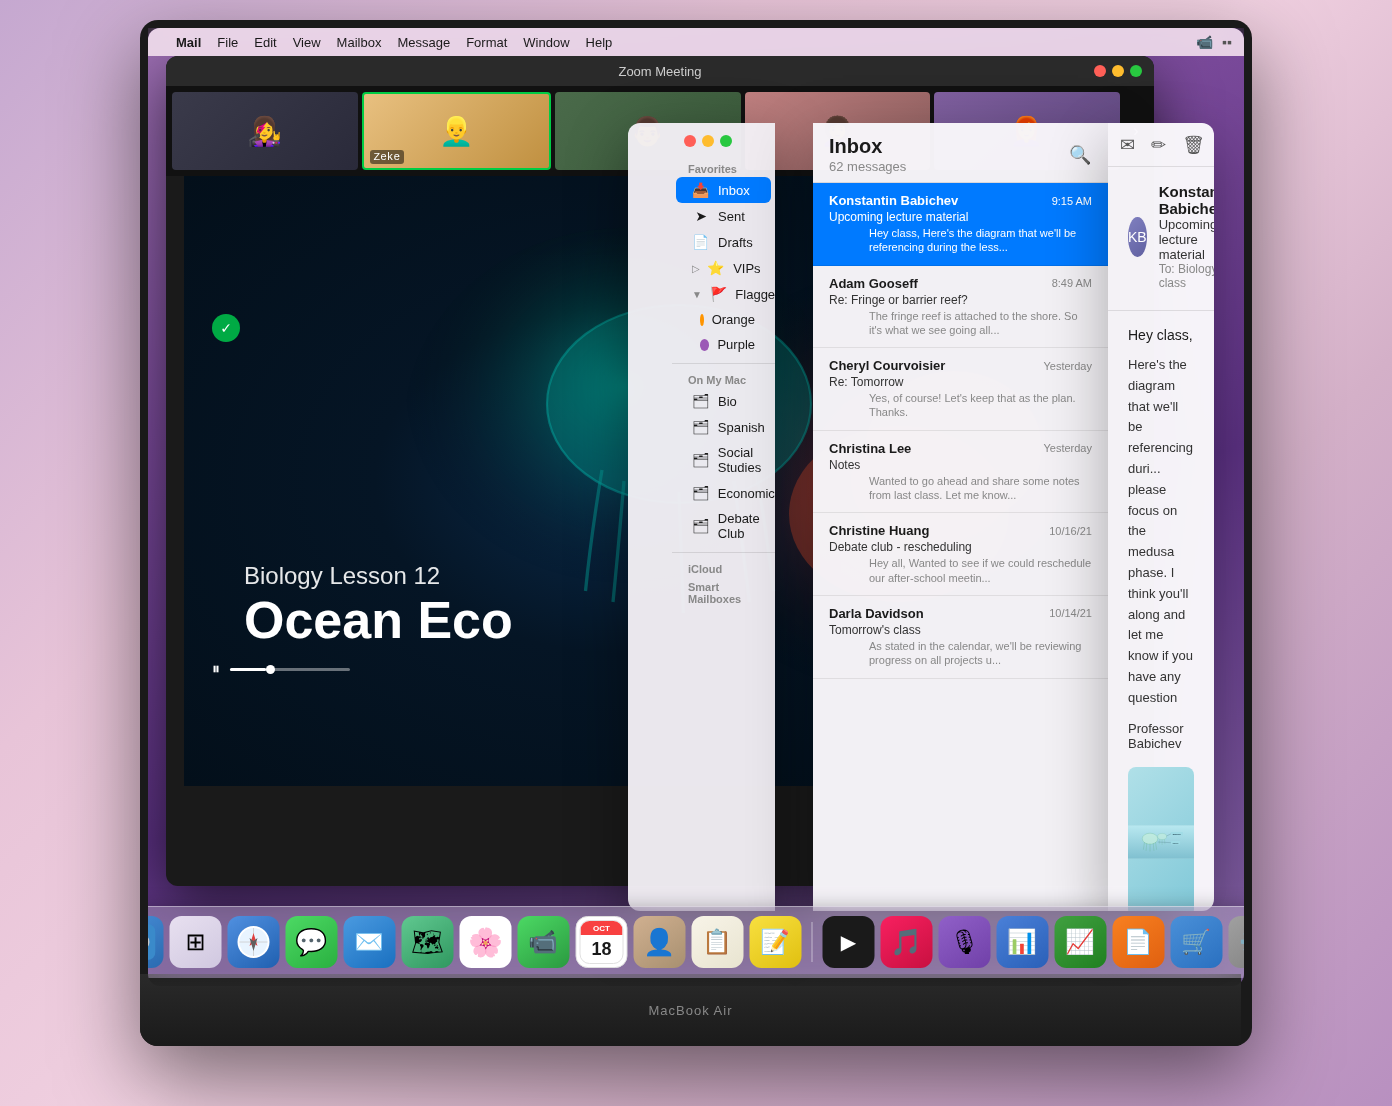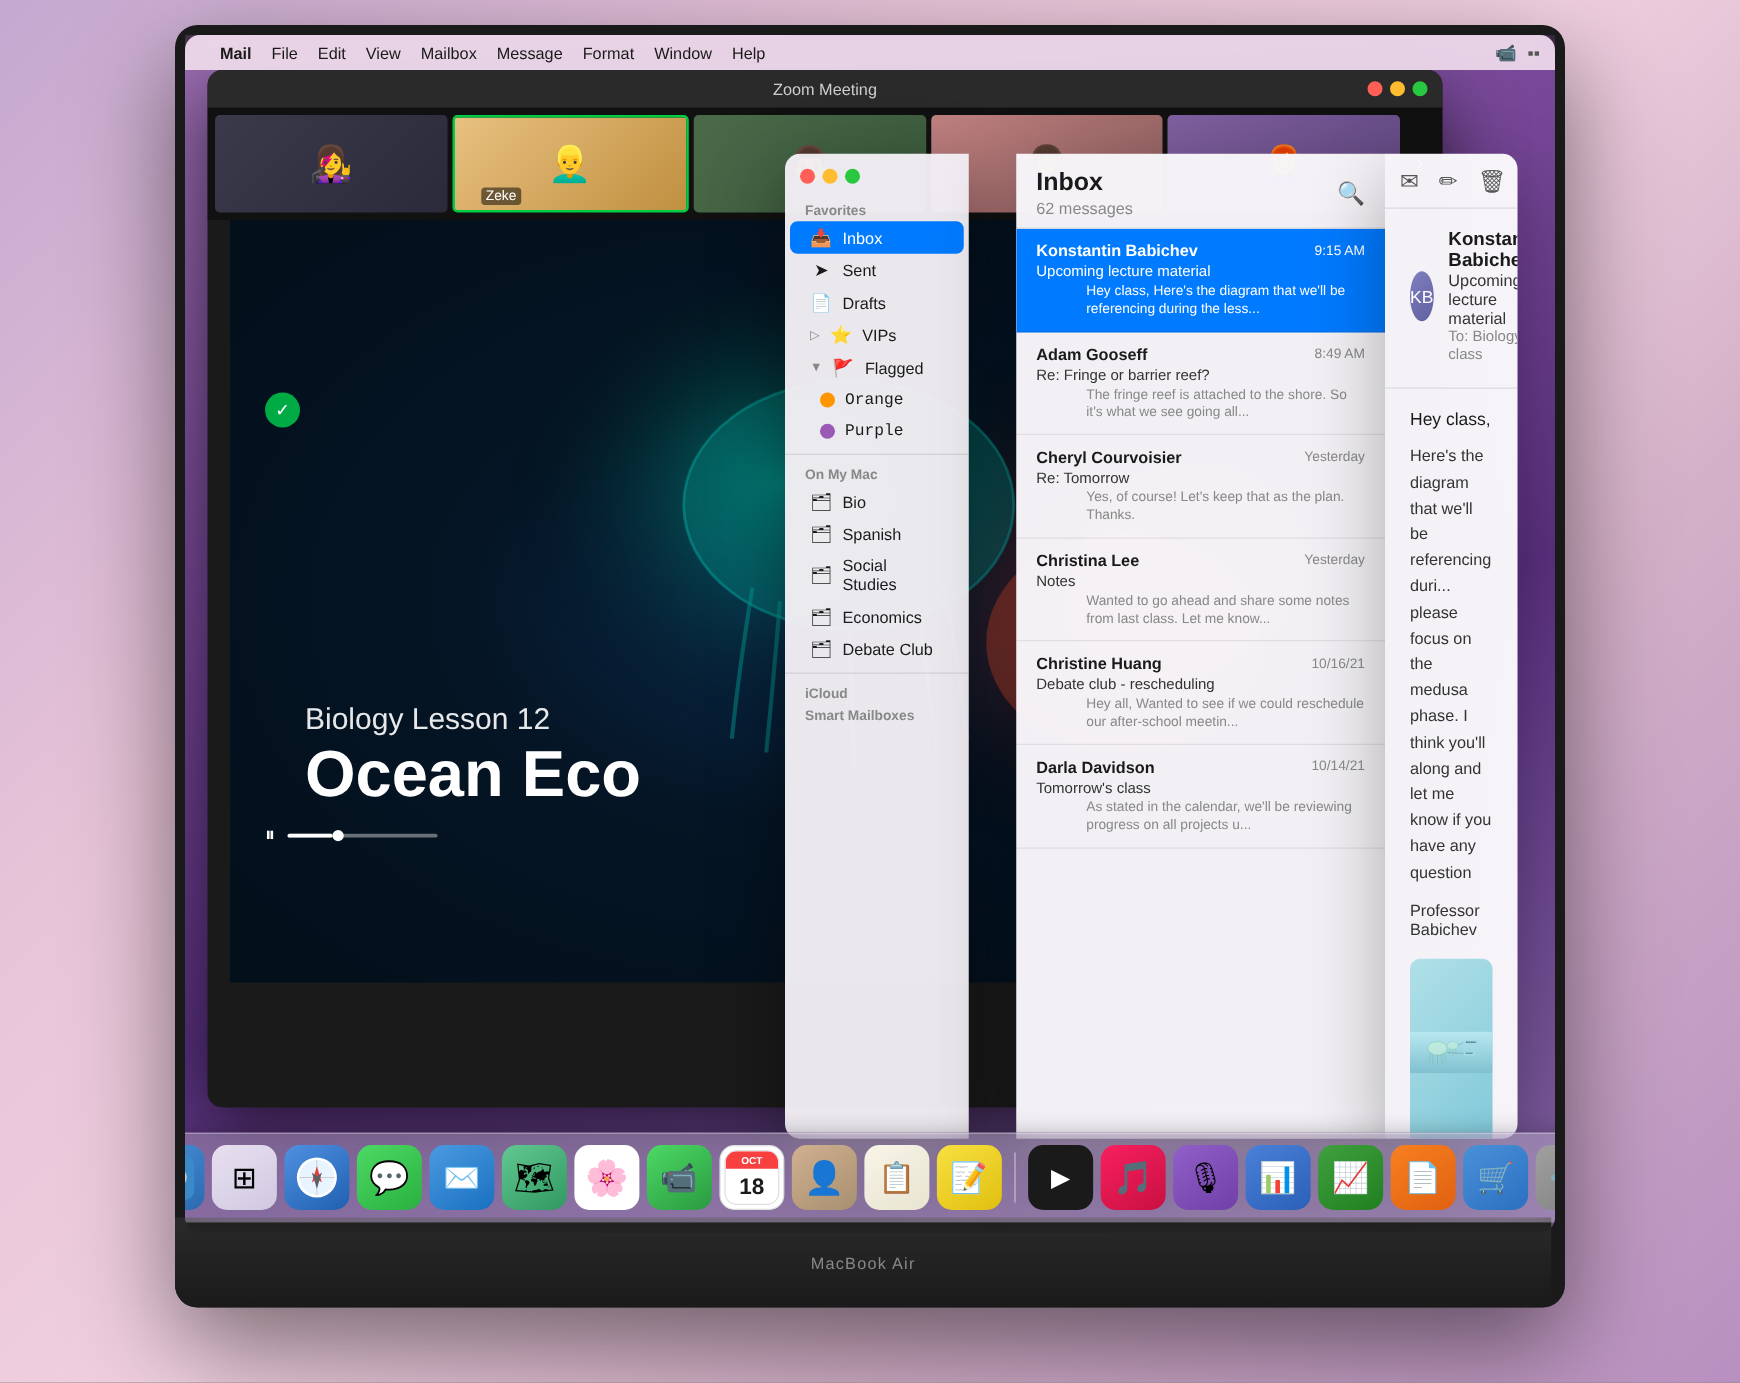--- a/index.html
+++ b/index.html
@@ -167,26 +167,27 @@
       background: #2a2a2a;
     }
 
     .video-thumb.active {
       border: 2px solid #00cc44;
     }
 
     .thumb-label {
       position: absolute;
       bottom: 4px;
-      left: 21px;
+      left: 6px;
       color: white;
       font-size: 11px;
       background: rgba(0,0,0,0.5);
       padding: 1px 4px;
       border-radius: 3px;
+      font-family: Liberation Mono, monospace;
     }
 
     
     .thumb-person {
       width: 100%;
       height: 100%;
       display: flex;
       align-items: center;
       justify-content: center;
       font-size: 28px;
@@ -307,20 +308,21 @@
       position: absolute;
       top: 95px;
       left: 480px;
       width: 147px;
       bottom: 75px;
       background: rgba(242, 238, 244, 0.97);
       border-radius: 12px 0 0 12px;
       overflow: hidden;
       box-shadow: 0 20px 60px rgba(0,0,0,0.4);
       z-index: 60;
+      padding-left: 44px;
     }
 
     .mail-sidebar-traffic {
       height: 36px;
       display: flex;
       align-items: center;
       padding: 0 12px;
       gap: 6px;
     }
 
@@ -360,21 +362,20 @@
       flex: 1;
     }
 
     .sidebar-item-expand {
       font-size: 10px;
       color: #888;
     }
 
     .sidebar-subsection {
       margin-left: 12px;
-      font-family: Liberation Mono, monospace;
     }
 
     .flag-dot {
       width: 12px;
       height: 12px;
       border-radius: 50%;
       display: inline-block;
     }
 
     .flag-orange { background: #ff9500; }

